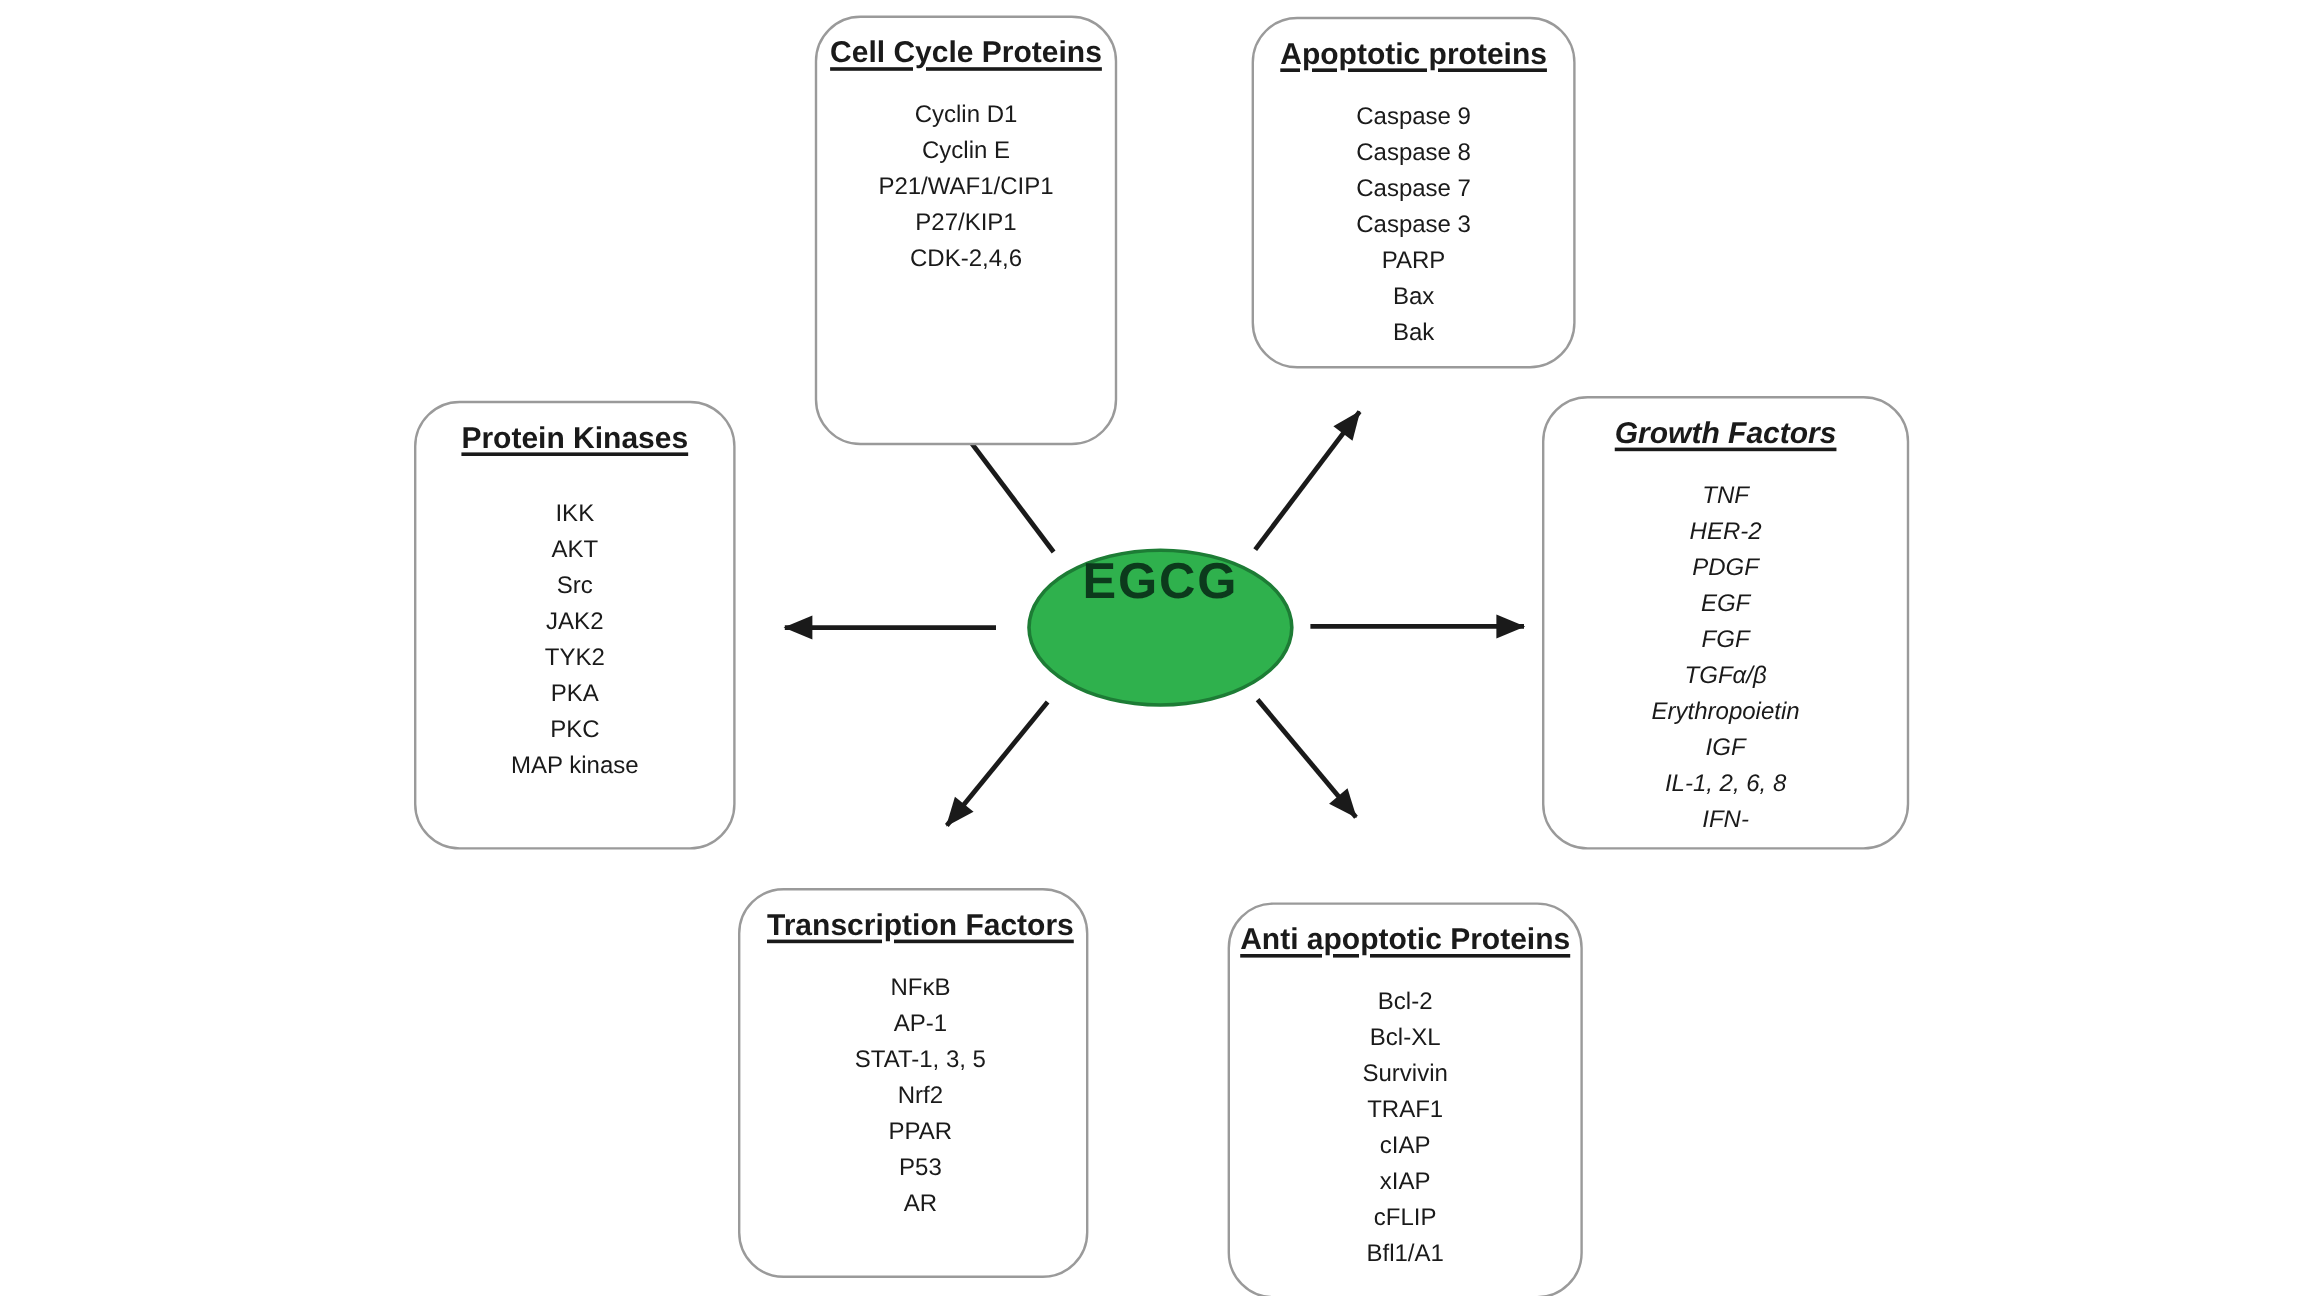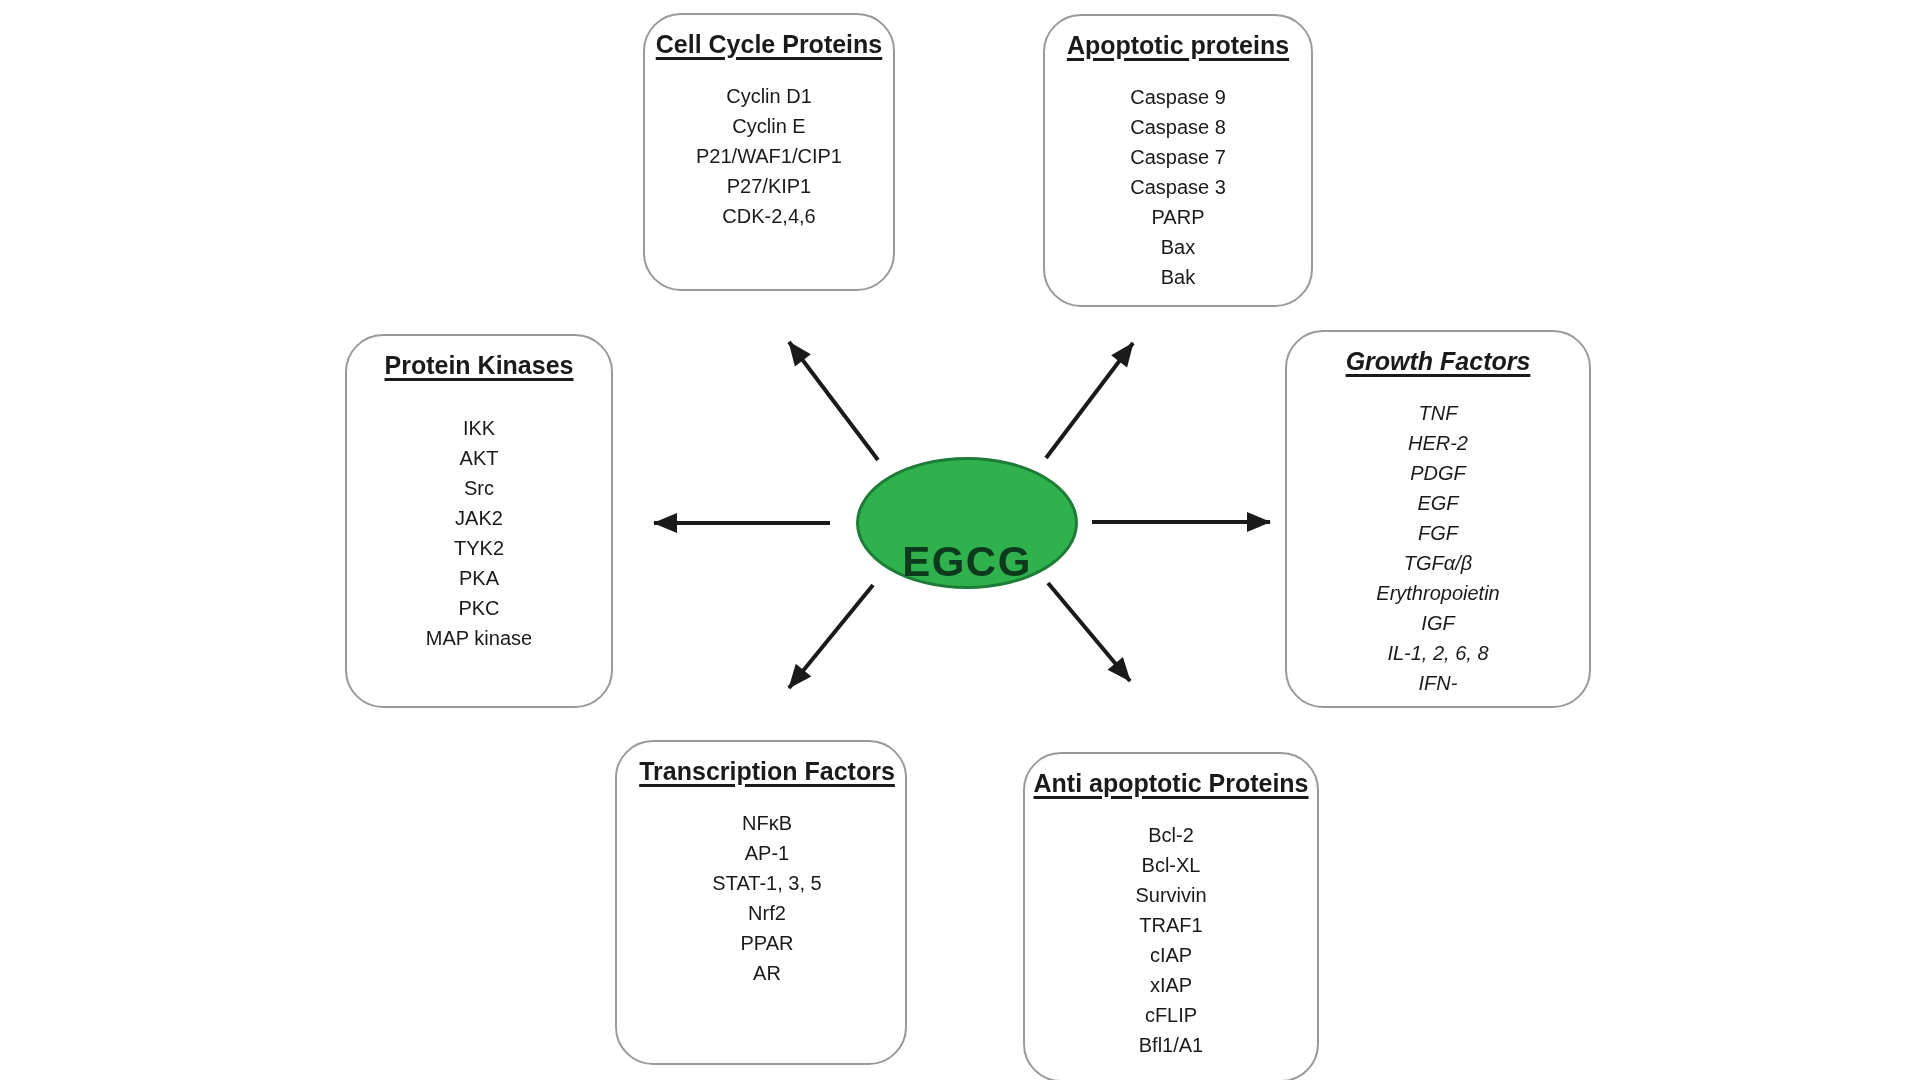--- a/index.html
+++ b/index.html
@@ -27,21 +27,21 @@
     stroke-width: 4;
   }
   .node-ellipse {
     position: absolute;
     left: 856px; top: 457px;
     width: 216px; height: 126px;
     background: var(--ellipse-fill, #2fb14d);
     border: 3px solid var(--ellipse-border, #1d7c35);
     border-radius: 50%;
     display: flex;
-    align-items: flex-end;
+    align-items: flex-start;
     justify-content: center;
   }
   .node-label {
     font-size: 42px;
     font-weight: bold;
     letter-spacing: 1.5px;
     color: var(--ellipse-text, #0c3a1c);
   }
   .box {
     position: absolute;
@@ -59,21 +59,21 @@
     text-decoration: underline;
     text-decoration-thickness: 2.5px;
     text-underline-offset: 4px;
     line-height: 31px;
   }
   .box-items {
     margin-top: 21px;
     font-size: 20px;
     line-height: 30px;
   }
-  .pos-cell-cycle            { left: 643px;  top: 13px;  width: 252px; height: 278px; }
+  .pos-cell-cycle            { left: 679px;  top: 13px;  width: 252px; height: 358px; }
   .pos-apoptotic             { left: 1043px; top: 14px;  width: 270px; height: 293px; }
   .pos-protein-kinases       { left: 345px;  top: 334px; width: 268px; height: 374px; }
   .pos-protein-kinases .box-items { margin-top: 32px; }
   .pos-growth-factors        { left: 1285px; top: 330px; width: 306px; height: 378px; font-style: italic; }
   .pos-transcription-factors { left: 615px;  top: 740px; width: 292px; height: 325px; padding-left: 12px; }
   .pos-anti-apoptotic        { left: 1023px; top: 752px; width: 296px; height: 330px; }
 </style>
 </head>
 <body>
 
@@ -152,20 +152,21 @@
   </section>
 
   <section class="box pos-transcription-factors">
     <h2 class="box-title">Transcription Factors</h2>
     <div class="box-items">
         <div class="item">NFκB</div>
         <div class="item">AP-1</div>
         <div class="item">STAT-1, 3, 5</div>
         <div class="item">Nrf2</div>
         <div class="item">PPAR</div>
+        <div class="item">P53</div>
         <div class="item">AR</div>
       </div>
   </section>
 
   <section class="box pos-anti-apoptotic">
     <h2 class="box-title">Anti apoptotic Proteins</h2>
     <div class="box-items">
         <div class="item">Bcl-2</div>
         <div class="item">Bcl-XL</div>
         <div class="item">Survivin</div>

